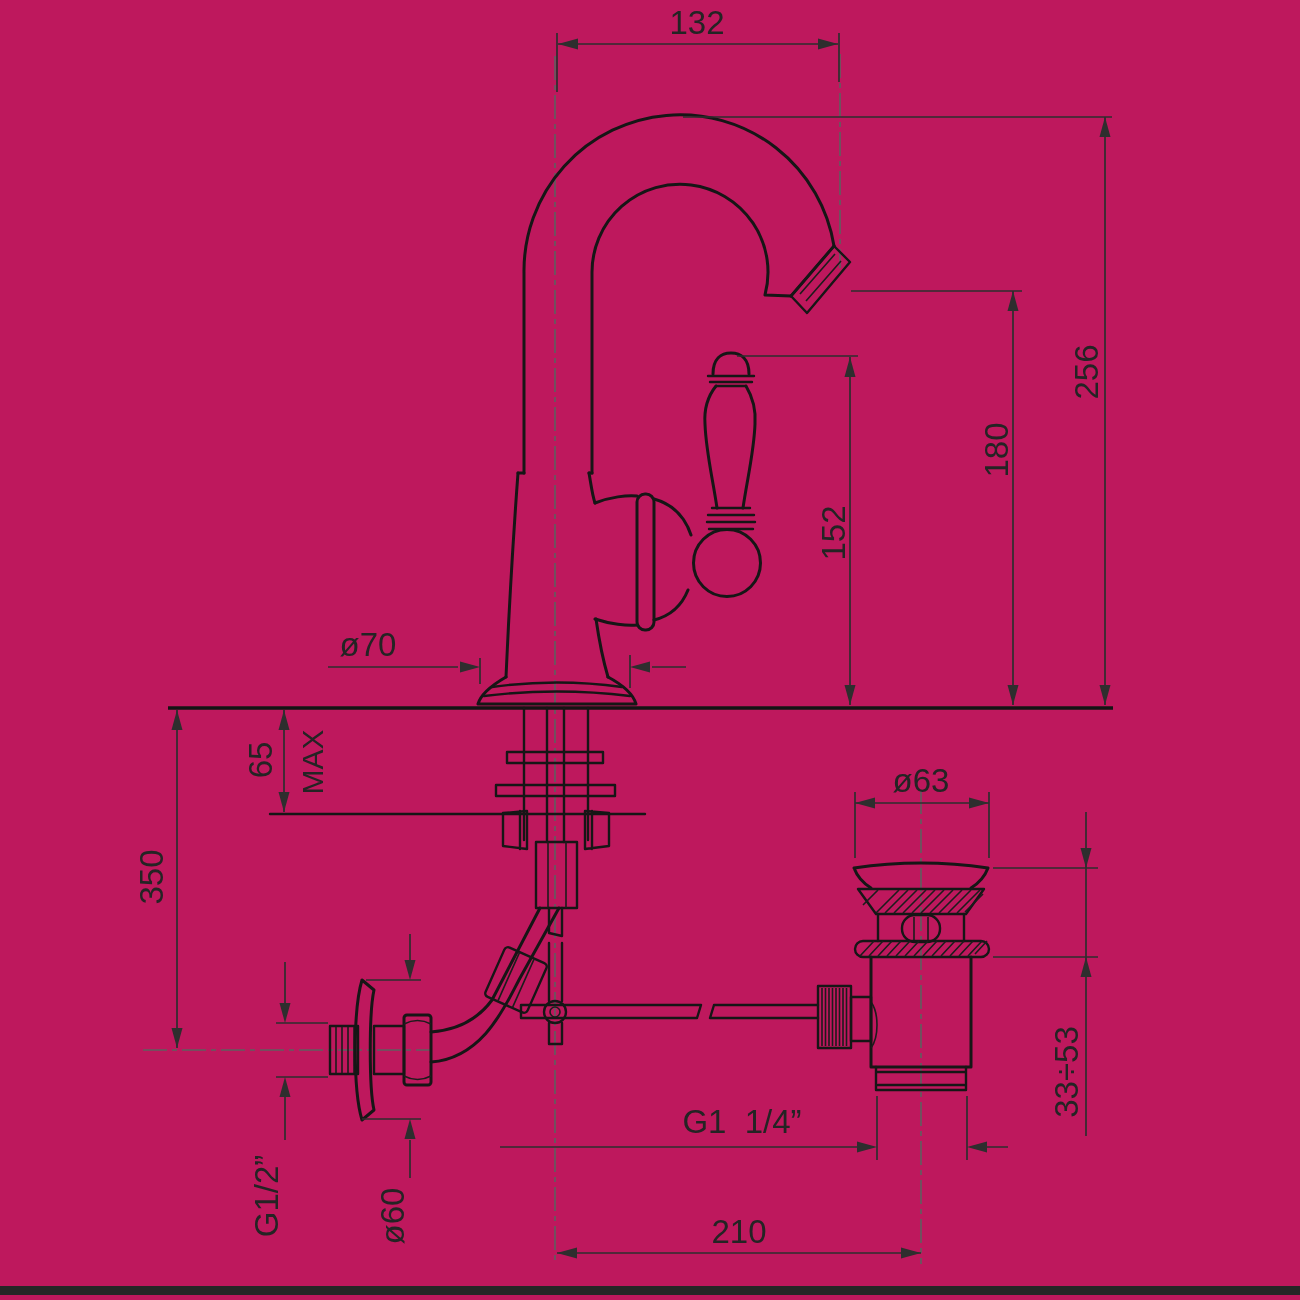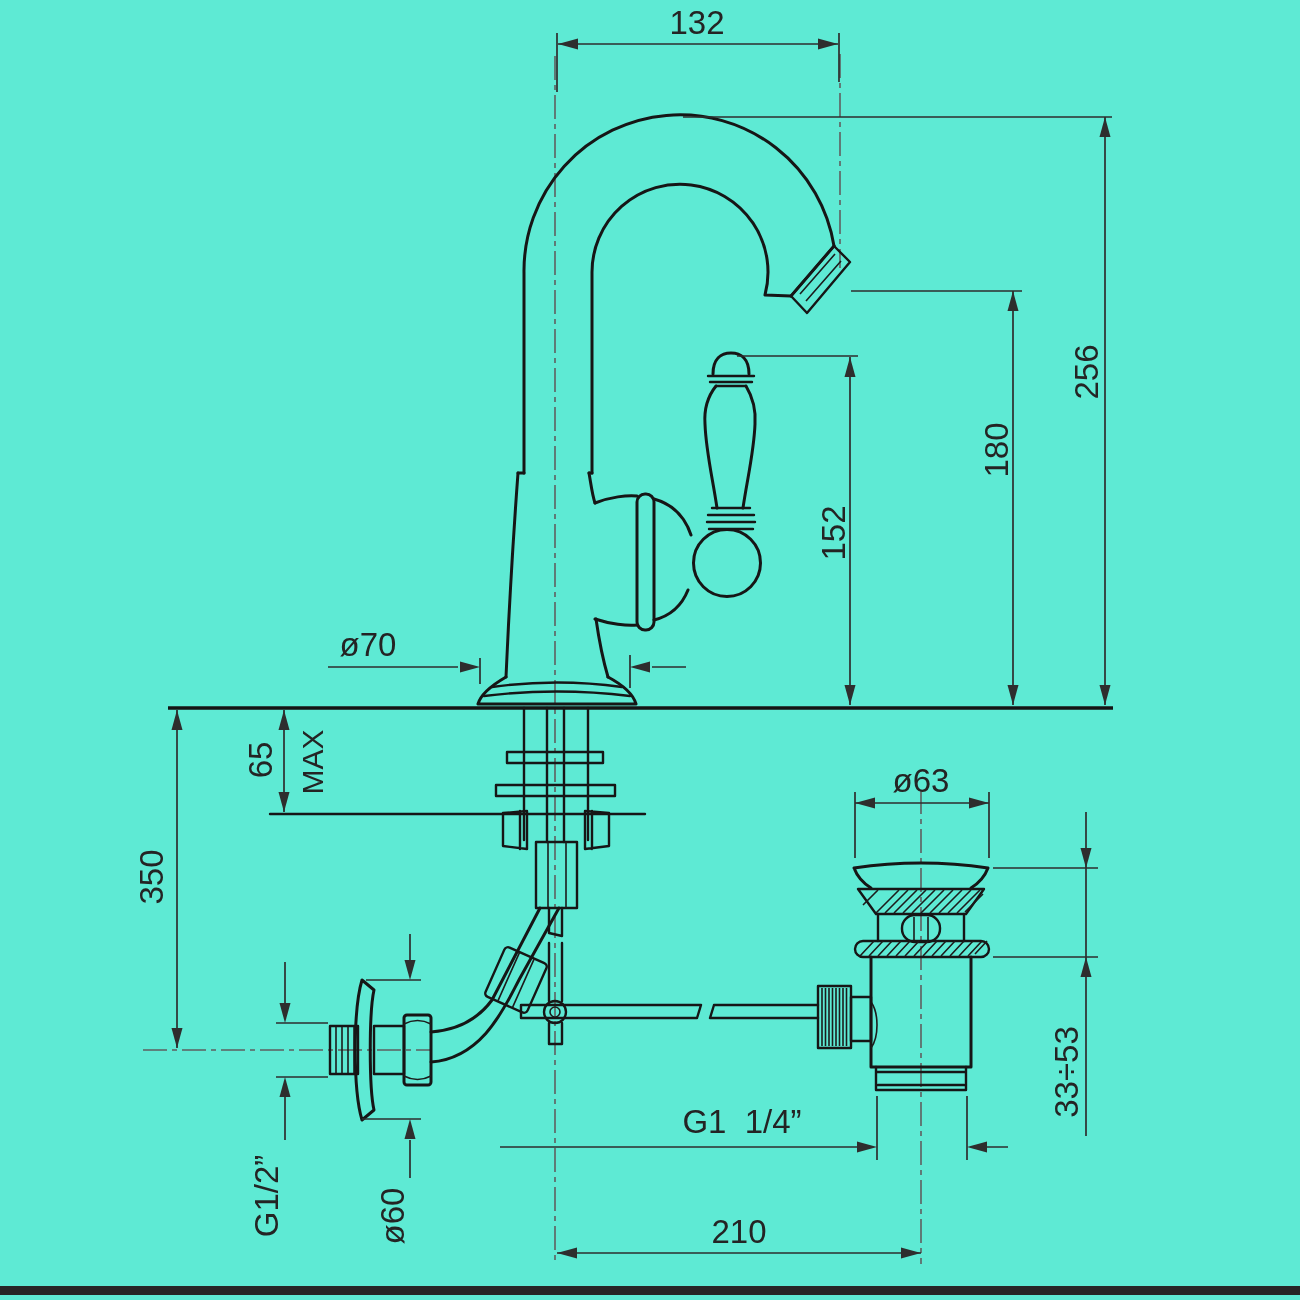--- a/index.html
+++ b/index.html
@@ -1,16 +1,16 @@
 <!DOCTYPE html>
 <html><head>
 <meta charset="utf-8">
 <style>
   html,body{margin:0;padding:0;background:#ffffff;}
-  .page{position:relative;width:1300px;height:1300px;background:#5eead4;overflow:hidden;
+  .page{position:relative;width:1300px;height:1300px;background:#be185d;overflow:hidden;
         font-family:"Liberation Sans",sans-serif;}
   svg{position:absolute;left:0;top:0;}
   .outline{stroke:#161616;stroke-width:3;fill:none;stroke-linecap:round;stroke-linejoin:round;}
   .outline2{stroke:#161616;stroke-width:2.4;fill:none;stroke-linecap:round;stroke-linejoin:round;}
   .thin{stroke:#1c1c1c;stroke-width:1.6;fill:none;}
   .dimline{stroke:#2e2e2e;stroke-width:1.7;fill:none;}
   .arrow{fill:#2e2e2e;stroke:none;}
   .cl{stroke:#5f5f5f;stroke-width:1.6;fill:none;stroke-dasharray:24 5 5 5;}
   .deck{stroke:#141414;stroke-width:3.4;fill:none;}
   .dimtext{font-family:"Liberation Sans","DejaVu Sans",sans-serif;font-size:33px;fill:#242424;}

